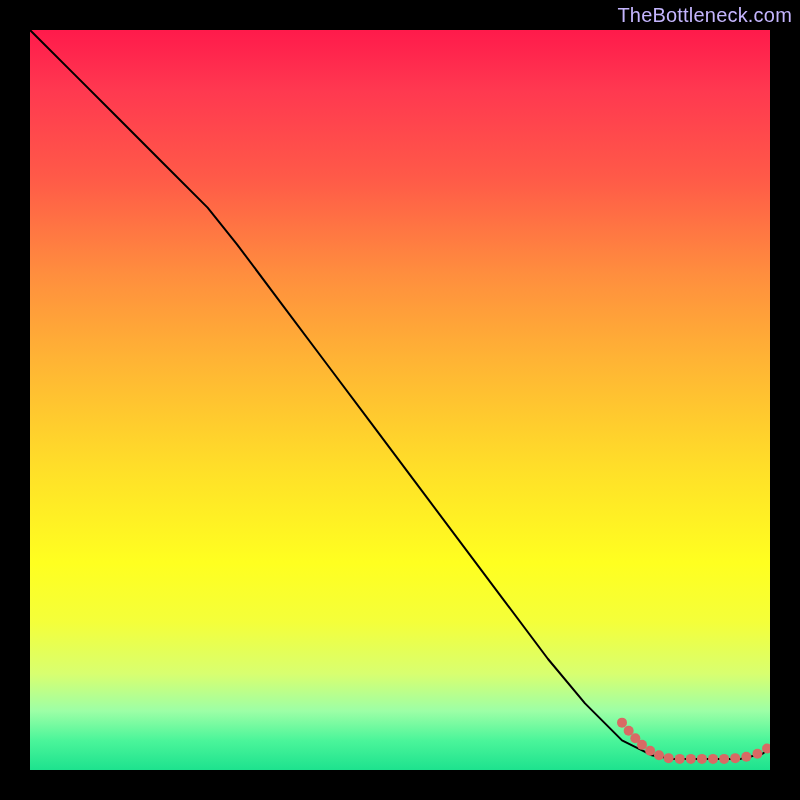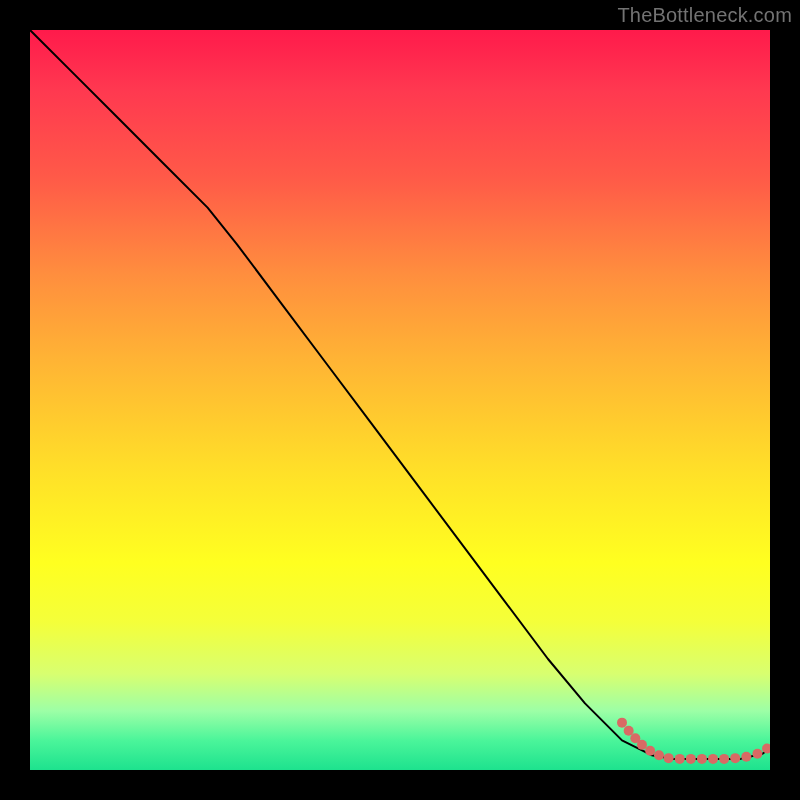--- a/index.html
+++ b/index.html
@@ -40,21 +40,21 @@
     );
   }
   .svg-layer {
     position: absolute;
     inset: 0;
   }
   .attribution {
     position: absolute;
     top: 4px;
     right: 8px;
-    color: #737373;
+    color: #c4b5fd;
     font-size: 20px;
     font-weight: 500;
     letter-spacing: 0.2px;
   }
 </style>
 </head>
 <body>
 
 <div class="frame">
   <div class="plot">

